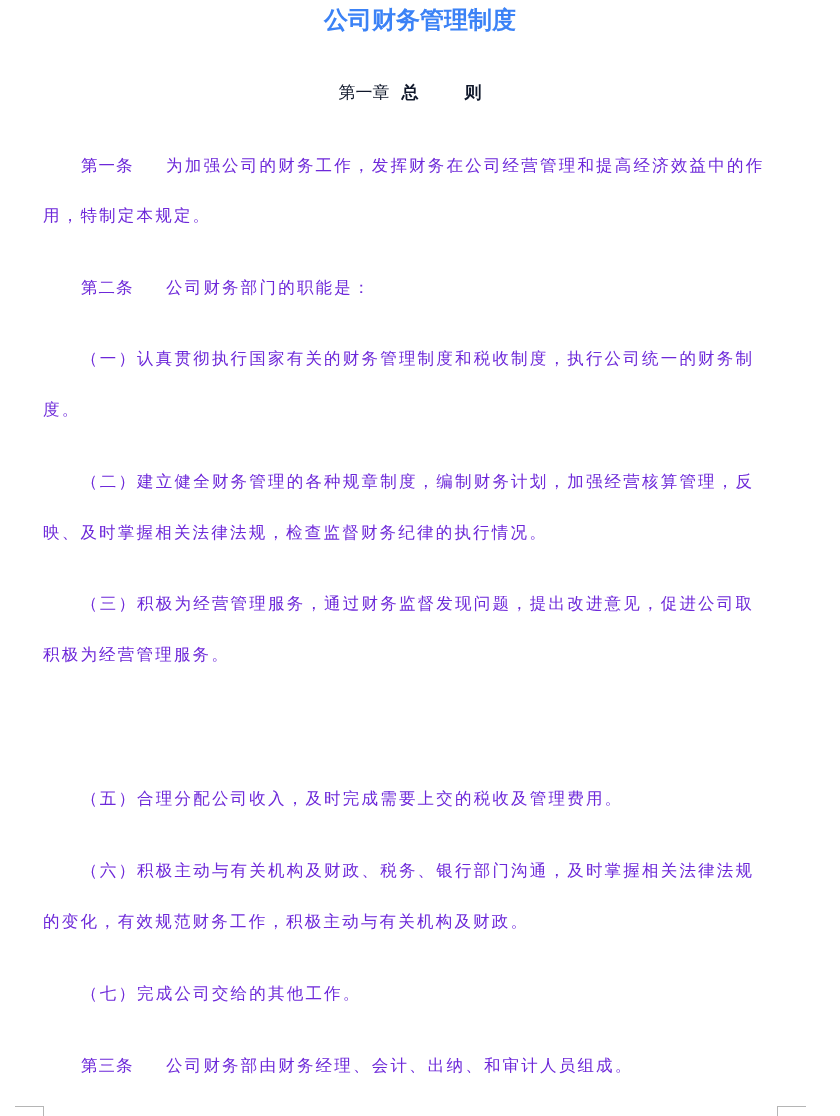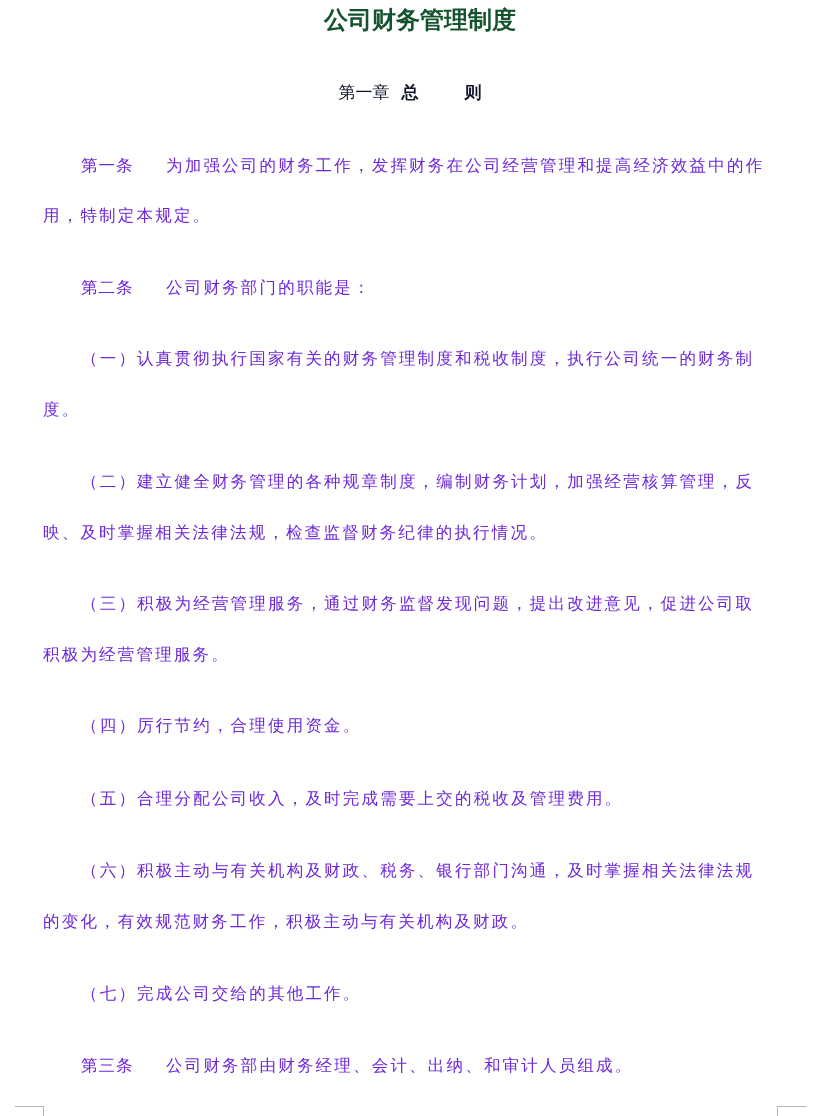--- a/index.html
+++ b/index.html
@@ -22,21 +22,21 @@
       height: 1116px;
     }
     .doc-title {
       position: absolute;
       left: 0; right: 0;
       top: 2px;
       text-align: center;
       font-size: 24px;
       font-weight: bold;
       letter-spacing: 0px;
-      color: #14532d;
+      color: #3b82f6;
       line-height: 36px;
     }
     .chapter-title {
       position: absolute;
       left: 0; right: 0;
       top: 78px;
       text-align: center;
       font-size: 17px;
       line-height: 28px;
       color: #0f172a;
@@ -85,21 +85,20 @@
 
   <div class="line indent" style="top:345px;">（一）认真贯彻执行国家有关的财务管理制度和税收制度，执行公司统一的财务制</div>
   <div class="line" style="top:396px;">度。</div>
 
   <div class="line indent" style="top:468px;">（二）建立健全财务管理的各种规章制度，编制财务计划，加强经营核算管理，反</div>
   <div class="line" style="top:519px;">映、及时掌握相关法律法规，检查监督财务纪律的执行情况。</div>
 
   <div class="line indent" style="top:590px;">（三）积极为经营管理服务，通过财务监督发现问题，提出改进意见，促进公司取</div>
   <div class="line" style="top:641px;">积极为经营管理服务。</div>
 
-  <div class="line indent" style="top:712px;">（四）厉行节约，合理使用资金。</div>
 
   <div class="line indent" style="top:785px;">（五）合理分配公司收入，及时完成需要上交的税收及管理费用。</div>
 
   <div class="line indent" style="top:857px;">（六）积极主动与有关机构及财政、税务、银行部门沟通，及时掌握相关法律法规</div>
   <div class="line" style="top:908px;">的变化，有效规范财务工作，积极主动与有关机构及财政。</div>
 
   <div class="line indent" style="top:980px;">（七）完成公司交给的其他工作。</div>
 
   <div class="line indent" style="top:1052px;">
     <span class="art-label">第三条</span><span>公司财务部由财务经理、会计、出纳、和审计人员组成。</span>

